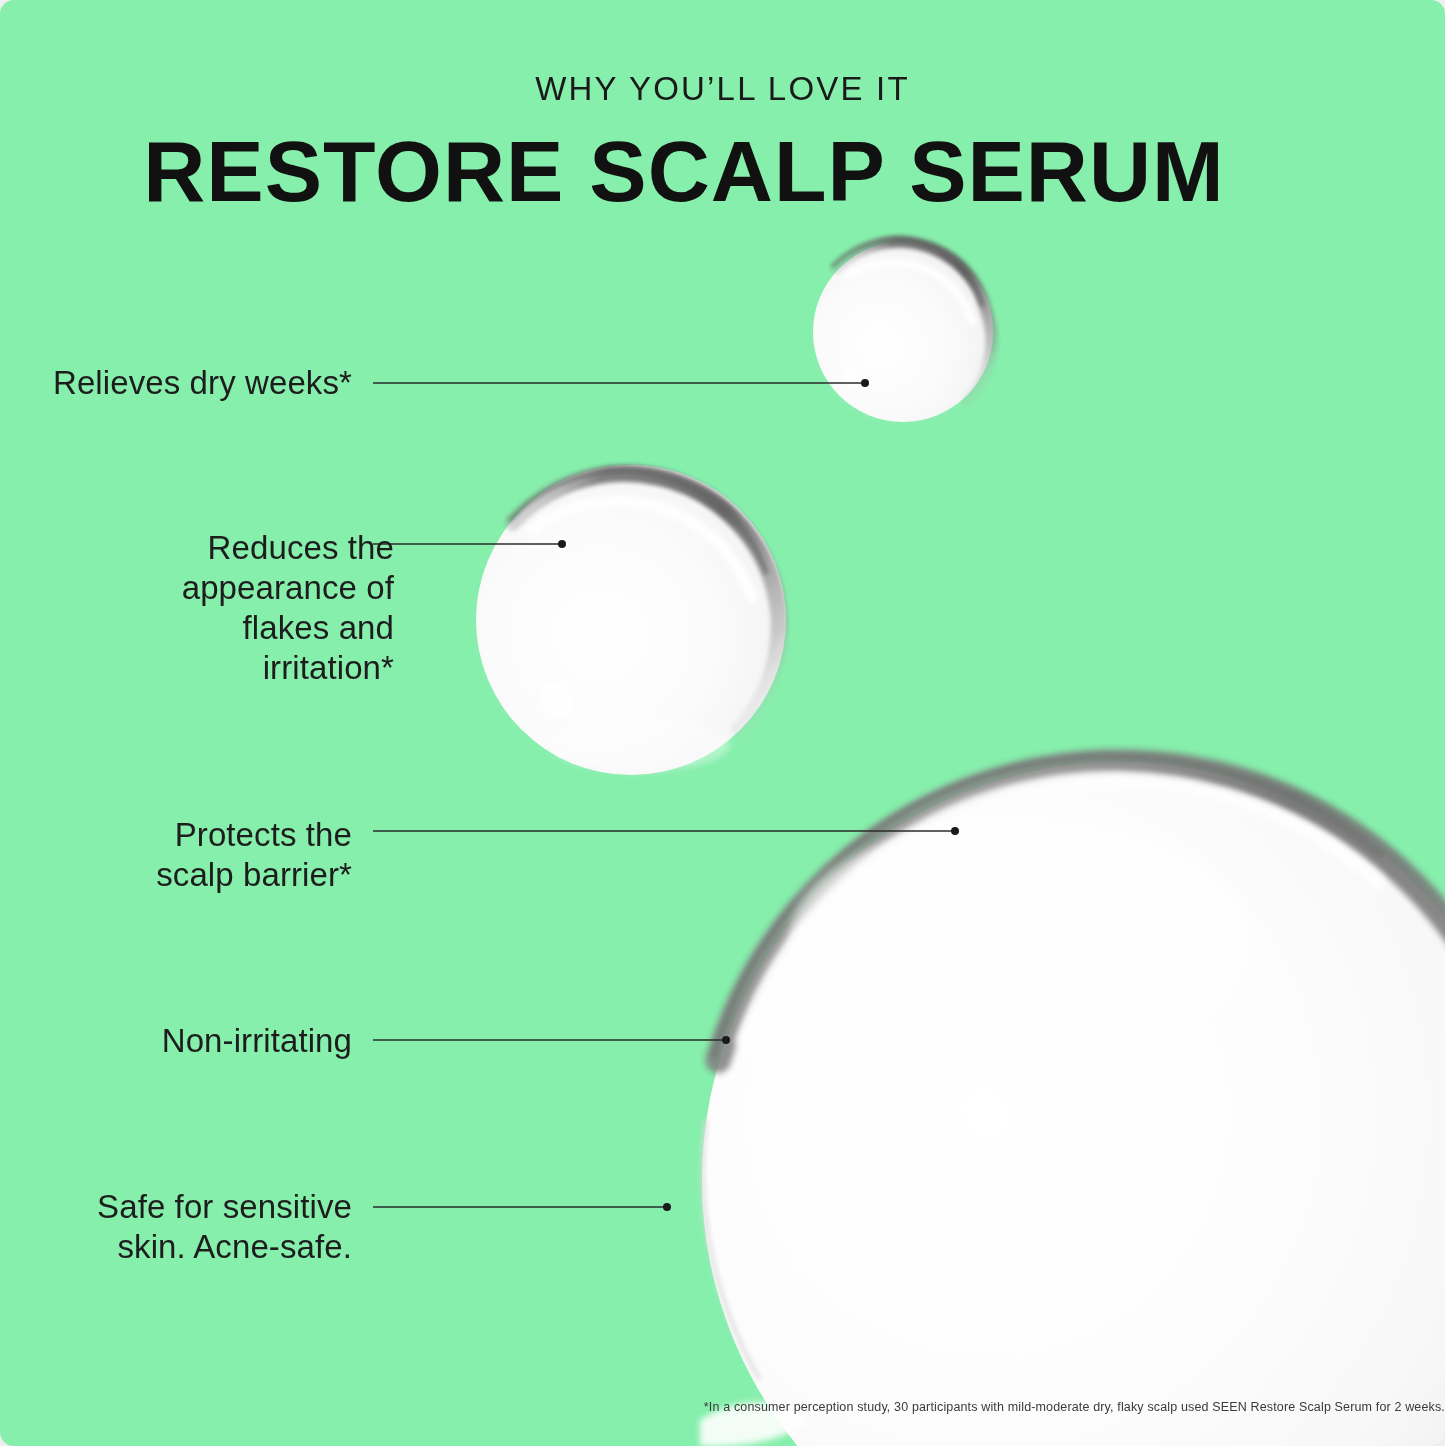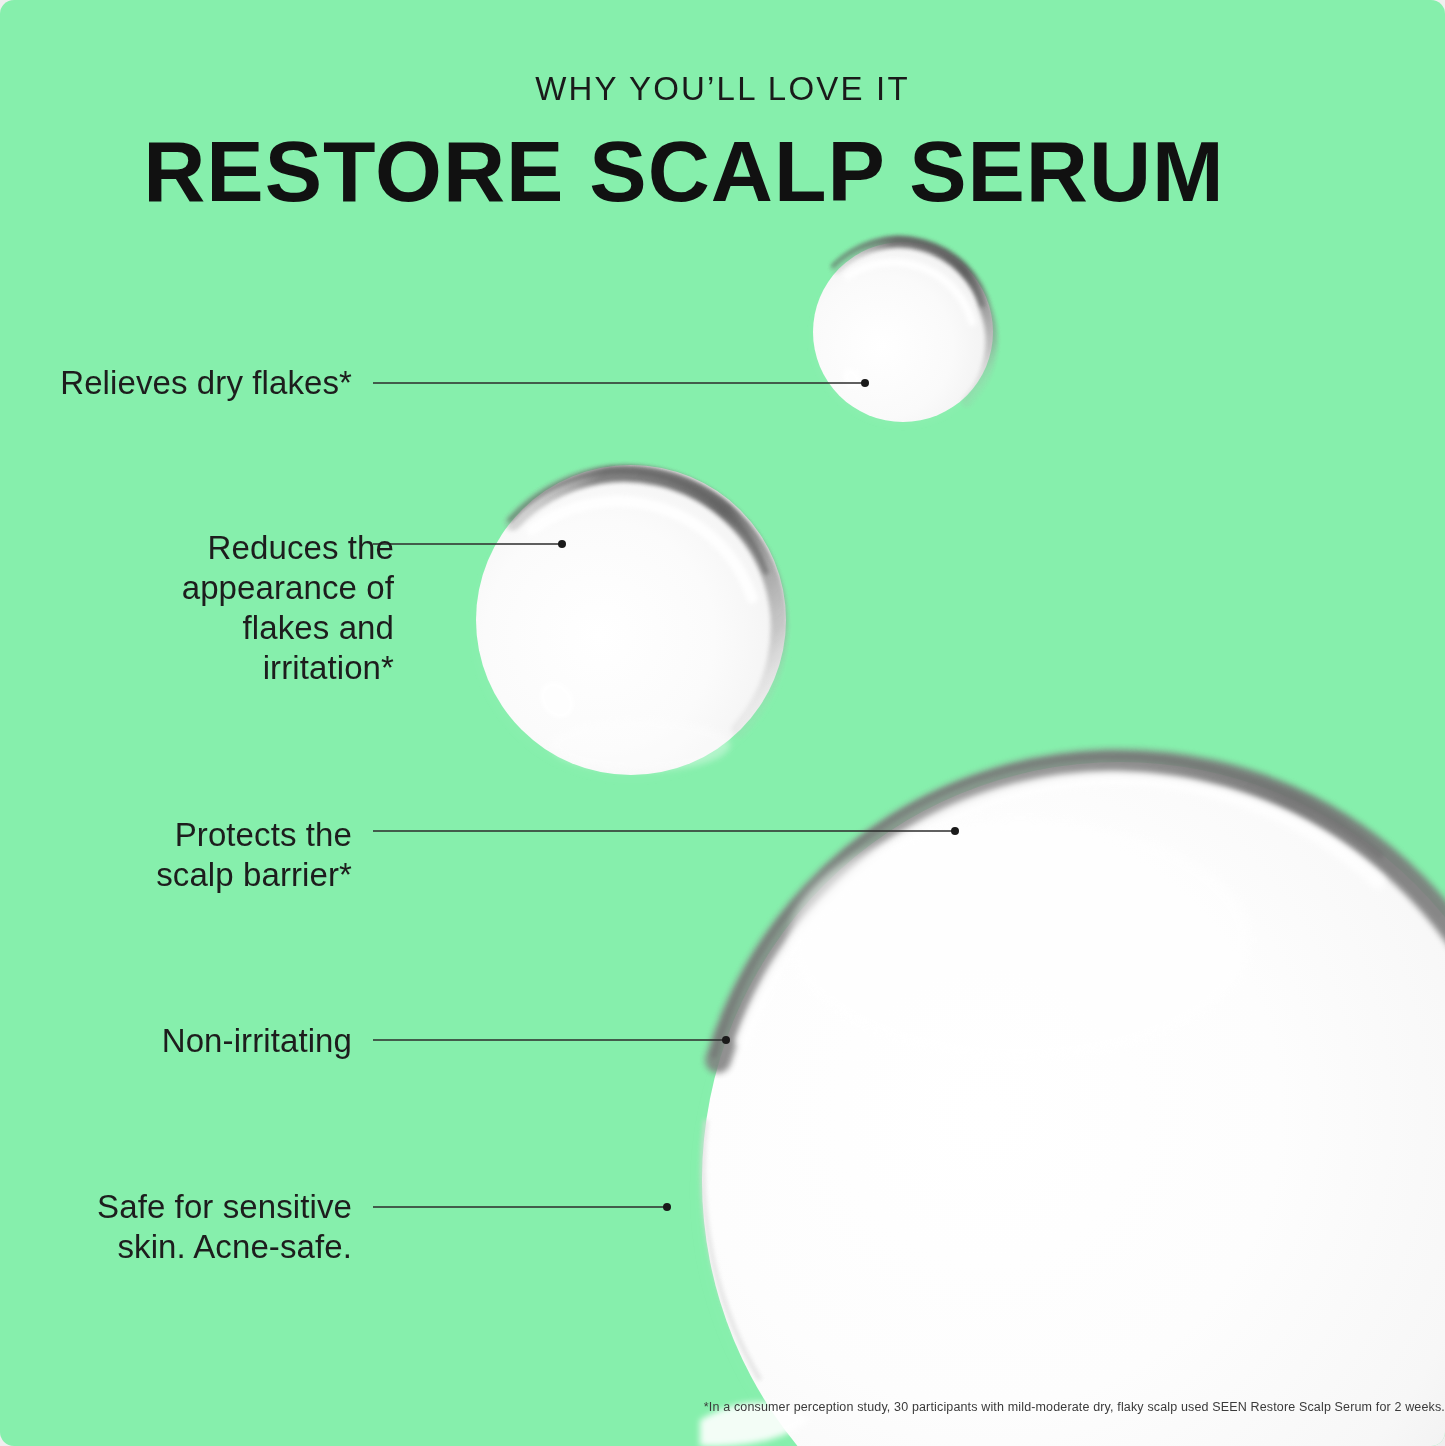--- a/index.html
+++ b/index.html
@@ -240,21 +240,21 @@
         <line x1="373" y1="1040" x2="726" y2="1040"></line>
         <circle cx="726" cy="1040" r="4" stroke="none"></circle>
       </g>
       <g>
         <line x1="373" y1="1207" x2="667" y2="1207"></line>
         <circle cx="667" cy="1207" r="4" stroke="none"></circle>
       </g>
     </g>
   </svg>
 
-  <div class="feature-label" style="left:0; width:352px; top:363px;">Relieves dry flakes*</div>
+  <div class="feature-label" style="left:0; width:352px; top:363px;">Relieves dry weeks*</div>
 
   <div class="feature-label" style="left:0; width:352px; top:528px;padding-left:42px;">Reduces the
 appearance of
 flakes and
 irritation*</div>
 
   <div class="feature-label" style="left:0; width:352px; top:815px;">Protects the
 scalp barrier*</div>
 
   <div class="feature-label" style="left:0; width:352px; top:1021px;">Non-irritating</div>

